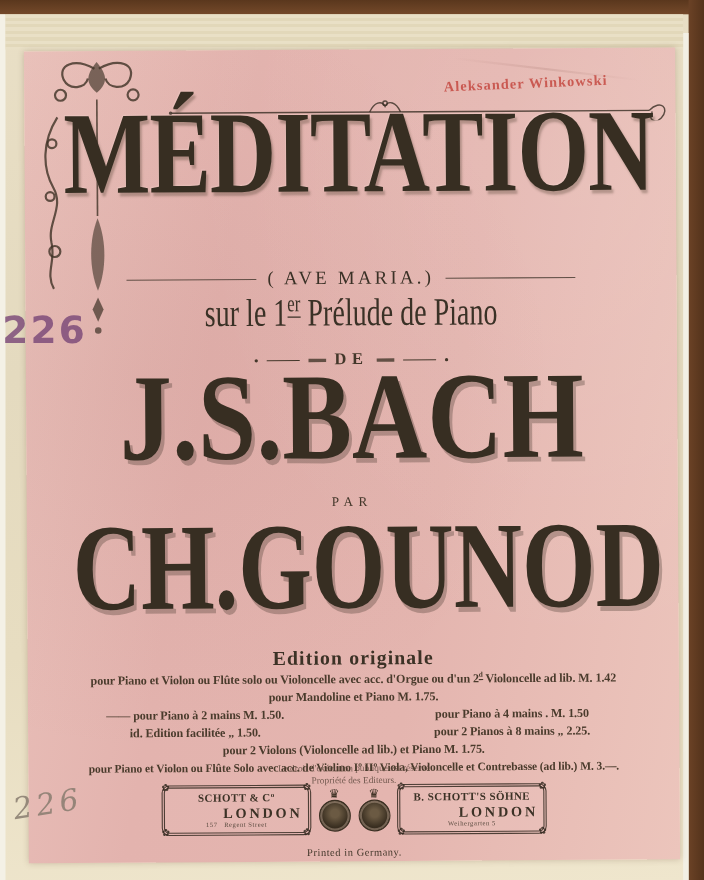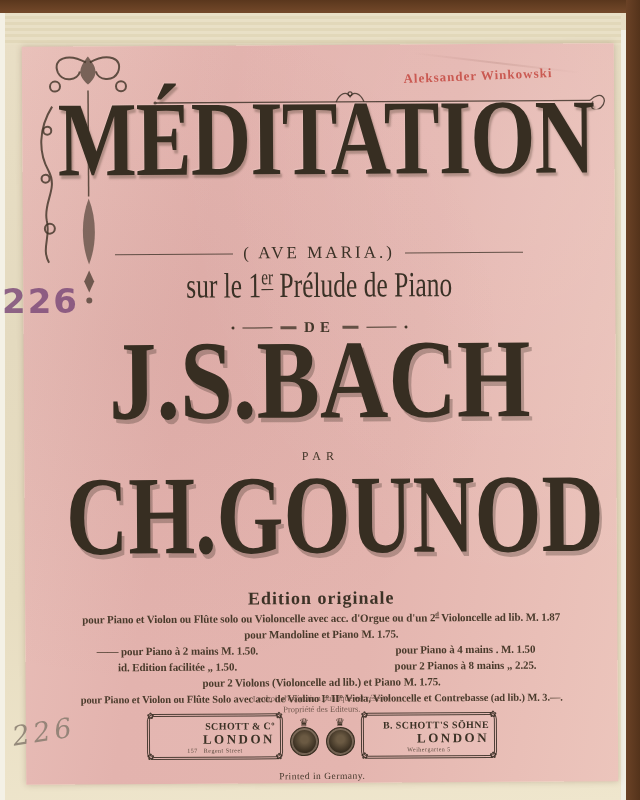--- a/index.html
+++ b/index.html
@@ -63,21 +63,21 @@
   .price-last{font-size:10.5px;}
   .rights{position:absolute;left:0;right:0;top:648px;text-align:center;
         font-size:8.5px;color:rgba(80,62,50,.78);line-height:1.35;}
   
   .pub-wrap{position:absolute;left:0;right:0;top:668px;display:flex;justify-content:center;align-items:center;gap:5px;}
   .pub-box{position:relative;border:3px double rgba(50,40,30,.85);border-radius:7px;
         padding:4px 5px 3px;text-align:center;color:#3c3226;background:rgba(255,245,240,.06);}
   .pub-box .fl{position:absolute;font-size:9px;color:rgba(50,40,30,.85);line-height:1;}
   .fl.tl{left:-3px;top:-5px;} .fl.tr{right:-3px;top:-5px;}
   .fl.bl{left:-3px;bottom:-5px;} .fl.br{right:-3px;bottom:-5px;}
-  .pub-name{font-size:10px;font-weight:bold;letter-spacing:.4px;text-align:right;}
+  .pub-name{font-size:10px;font-weight:bold;letter-spacing:.4px;}
   .pub-city{font-size:13px;font-weight:bold;letter-spacing:2.5px;margin-left:48px;}
   .pub-addr{font-size:6px;letter-spacing:.5px;color:rgba(60,50,38,.85);}
   .medallions{display:flex;gap:4px;align-items:flex-end;}
   .medallion{display:flex;flex-direction:column;align-items:center;width:32px;}
   .crown{font-size:11px;line-height:10px;color:#3a2f22;}
   .med-circle{width:27px;height:27px;border-radius:50%;border:1.5px solid #3a2f22;
         background:radial-gradient(circle at 50% 42%, #6b5a43 18%, #3a2f21 60%, #2c2316 100%);
         box-shadow:inset 0 0 0 2px rgba(230,200,180,.35);}
   .printed{position:absolute;left:0;right:0;top:726px;text-align:center;
         font-size:9.5px;color:#43372a;letter-spacing:.5px;}
@@ -149,21 +149,21 @@
         <div class="de-dot"></div>
     </div>
 
     <div class="composer1">J.S.BACH</div>
     <div class="par">PAR</div>
     <div class="composer2">CH.GOUNOD</div>
 
     <div class="ed-head">Edition originale</div>
 
     <div class="prices">
-      <div><span>pour Piano et Violon ou Flûte solo ou Violoncelle avec acc. d'Orgue ou d'un 2</span><span class="sup">d</span><span> Violoncelle ad lib. M. 1.87</span></div>
+      <div><span>pour Piano et Violon ou Flûte solo ou Violoncelle avec acc. d'Orgue ou d'un 2</span><span class="sup">d</span><span> Violoncelle ad lib. M. 1.42</span></div>
       <div>pour Mandoline et Piano M. 1.75.</div>
       <div class="price-row">
         <div>—— pour Piano à 2 mains M. 1.50.</div>
         <div>pour Piano à 4 mains . M. 1.50</div>
       </div>
       <div class="price-row">
         <div>id.  Edition facilitée „ 1.50.</div>
         <div>pour 2 Pianos à 8 mains „ 2.25.</div>
       </div>
       <div>pour 2 Violons (Violoncelle ad lib.) et Piano M. 1.75.</div>

